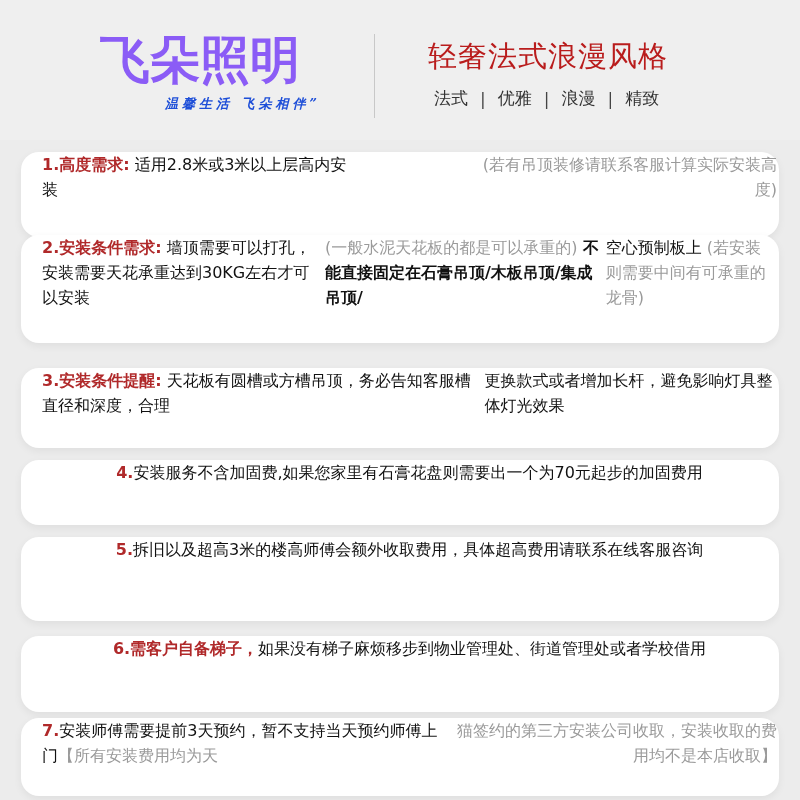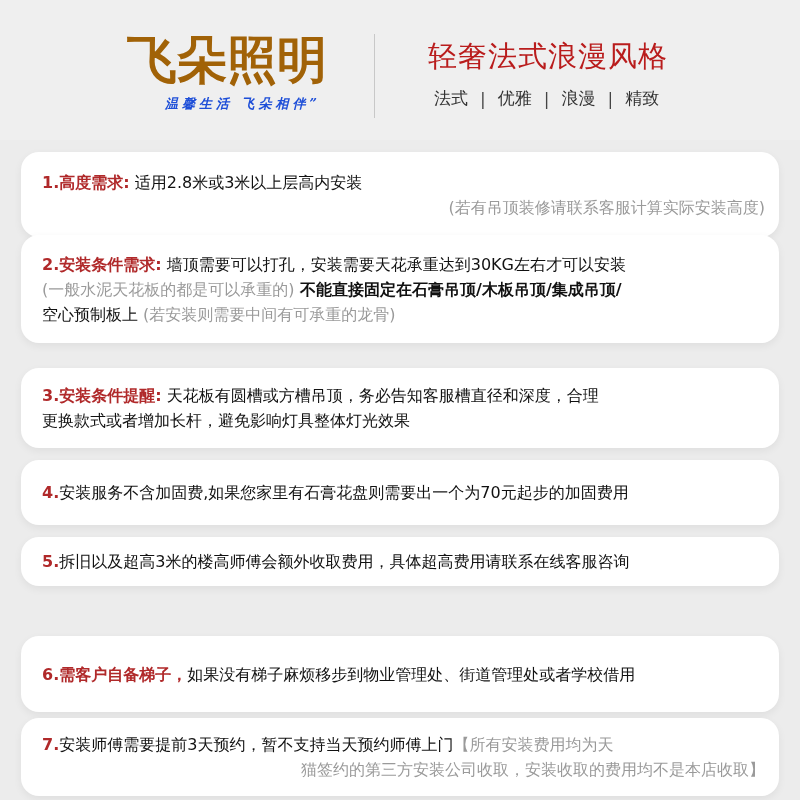--- a/index.html
+++ b/index.html
@@ -6,21 +6,21 @@
   body {
     width: 800px; height: 800px; overflow: hidden;
     background: #ececec;
     font-family: "DejaVu Sans", "Liberation Sans", sans-serif;
     position: relative;
   }
   .header { position: absolute; left: 0; top: 0; width: 800px; height: 140px; background: #efefef; }
   .brand-name {
     position: absolute; left: 100px; top: 30px;
     font-family: "DejaVu Serif", "Liberation Serif", serif;
-    font-size: 50px; font-weight: bold; color: #a16207; letter-spacing: 0px; line-height: 60px; margin-left: 27px;
+    font-size: 50px; font-weight: bold; color: #8b5cf6; letter-spacing: 0px; line-height: 60px;
   }
   .brand-slogan {
     position: absolute; left: 165px; top: 95px;
     font-family: "DejaVu Serif", "Liberation Serif", serif;
     font-size: 13px; font-style: italic; font-weight: bold; color: #1d4ed8; letter-spacing: 4px;
   }
   .divider {
     position: absolute; left: 374px; top: 34px; width: 1px; height: 84px; background: #c8c8c8;
   }
   .style-title {
@@ -31,23 +31,23 @@
     position: absolute; left: 434px; top: 87px;
     font-family: "DejaVu Serif", "Liberation Serif", serif;
     font-size: 17px; color: #333; display: flex; align-items: center;
   }
   .style-tags .sep { margin: 0 12px; color: #444; }
 
   .card {
     position: absolute; left: 21px; width: 758px;
     background: #ffffff; border-radius: 18px;
     box-shadow: 0 3px 8px rgba(0,0,0,0.06);
-    box-sizing: border-box; padding-left: 21px; padding-right: 14px;
+    box-sizing: border-box; padding-left: 21px; padding-right: 2px;
     font-size: 16px; line-height: 25px; color: #111;
-    display: flex; flex-direction: column; justify-content: center;
+    display: flex; flex-direction: row; justify-content: center;
   }
   .red { color: #b0292a; font-weight: bold; }
   .gray { color: #9a9a9a; text-align: right; }
   .bold { font-weight: bold; }
   .indent { padding-left: 109px; }
 </style>
 </head>
 <body>
 
 <div class="header">
@@ -91,21 +91,21 @@
   </div>
   <div>更换款式或者增加长杆，避免影响灯具整体灯光效果</div>
 </div>
 
 <div class="card" style="top:460px;height:65px;">
   <div>
     <span class="red">4.</span><span>安装服务不含加固费,如果您家里有石膏花盘则需要出一个为70元起步的加固费用</span>
   </div>
 </div>
 
-<div class="card" style="top:537px;height:49px;">
+<div class="card" style="top:537px;height:84px;">
   <div>
     <span class="red">5.</span><span>拆旧以及超高3米的楼高师傅会额外收取费用，具体超高费用请联系在线客服咨询</span>
   </div>
 </div>
 
 <div class="card" style="top:636px;height:76px;">
   <div>
     <span class="red">6.需客户自备梯子，</span><span>如果没有梯子麻烦移步到物业管理处、街道管理处或者学校借用</span>
   </div>
 </div>

